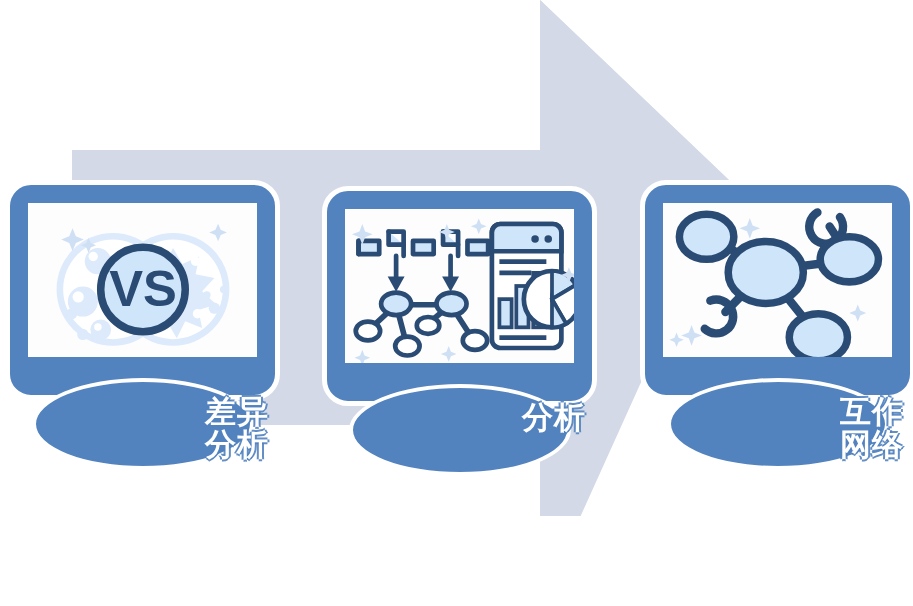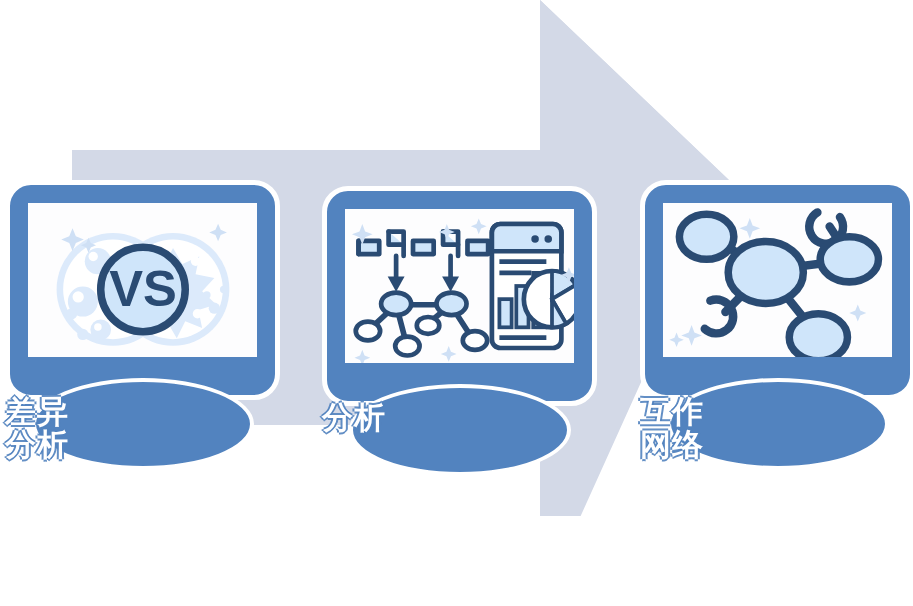--- a/index.html
+++ b/index.html
@@ -58,24 +58,24 @@
     height: 92px;
     background: #5283bf;
     border-radius: 50%;
     border: 4px solid #ffffff;
     box-sizing: border-box;
     z-index: 3;
   }
   .monitor-label {
     position: absolute;
     left: 0;
-    right: 0;
+    right: 11px;
     top: 215px;
     z-index: 5;
-    text-align: left;
+    text-align: right;
     color: #ffffff;
     font-size: 31px;
     font-weight: bold;
     line-height: 1.08;
     letter-spacing: 1px;
     text-shadow:
        2px 0 0 rgba(82,131,191,.9),
       -2px 0 0 rgba(82,131,191,.9),
        0 2px 0 rgba(82,131,191,.9),
        0 -2px 0 rgba(82,131,191,.9);

